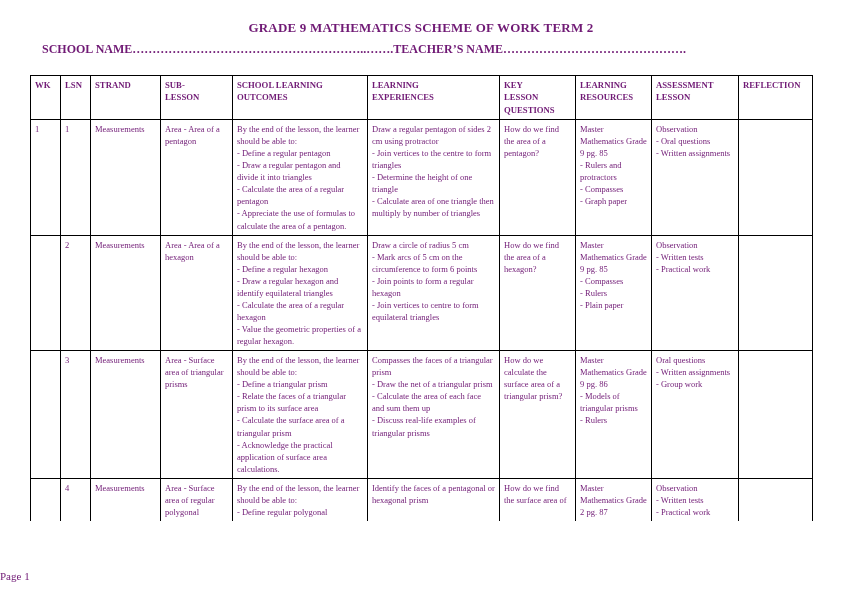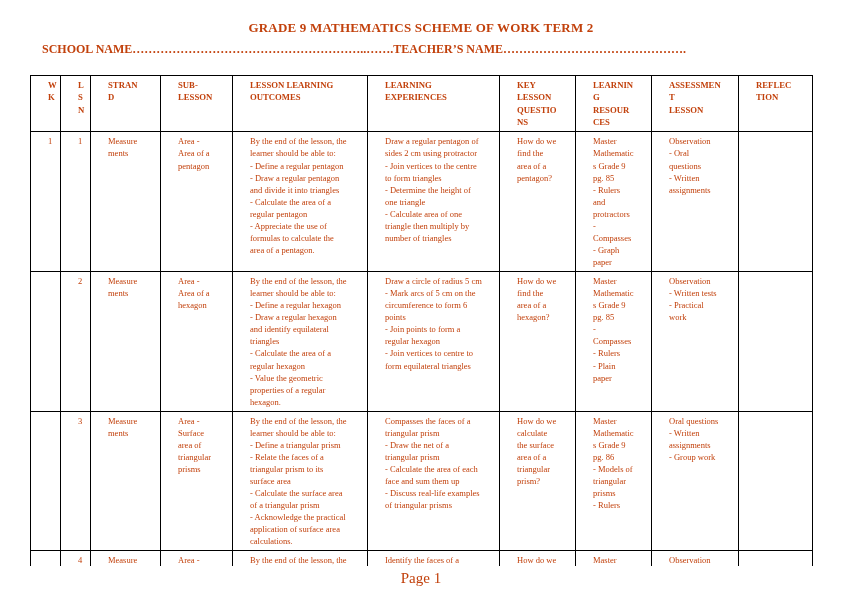--- a/index.html
+++ b/index.html
@@ -7,21 +7,21 @@
     padding: 0;
     background: #ffffff;
   }
   .page {
     position: relative;
     width: 842px;
     height: 594px;
     overflow: hidden;
     background: #ffffff;
     font-family: "Liberation Serif", serif;
-    color: #c2410c;
+    color: #701a75;
   }
   .doc-title {
     text-align: center;
     font-weight: bold;
     font-size: 13px;
     padding-top: 20px;
     letter-spacing: 0.2px;
   }
   .doc-subtitle {
     font-weight: bold;
@@ -33,43 +33,43 @@
   table.sow {
     border-collapse: collapse;
     table-layout: fixed;
     width: 782px;
     margin: 18px 30px 0 30px;
   }
   table.sow th, table.sow td {
     border: 1px solid #000000;
     vertical-align: top;
     text-align: left;
-    padding: 3px 17px;
+    padding: 3px 4px;
     font-size: 8.5px;
     line-height: 1.42;
     white-space: pre-line;
     word-wrap: break-word;
     overflow: hidden;
   }
   table.sow th {
     font-weight: bold;
     font-size: 8.7px;
   }
   tr.row-last td {
     border-bottom: none;
   }
   .page-footer {
     position: absolute;
     left: 0;
     right: 0;
     bottom: 0;
     height: 28px;
     background: #ffffff;
-    text-align: center;
-    font-size: 15px;
+    text-align: left;
+    font-size: 11px;
     padding-top: 4px;
     box-sizing: border-box;
   }
 </style>
 </head>
 <body>
 
 <div class="page">
 
   <div class="doc-title">GRADE 9 MATHEMATICS SCHEME OF WORK TERM 2</div>
@@ -88,21 +88,21 @@
       <col style="width:87px">
       <col style="width:74px">
     </colgroup>
     <thead>
       <tr>
         <th>WK</th>
         <th>LSN</th>
         <th>STRAND</th>
         <th>SUB-
 LESSON</th>
-        <th>LESSON LEARNING
+        <th>SCHOOL LEARNING
 OUTCOMES</th>
         <th>LEARNING
 EXPERIENCES</th>
         <th>KEY
 LESSON
 QUESTIONS</th>
         <th>LEARNING
 RESOURCES</th>
         <th>ASSESSMENT
 LESSON</th>

